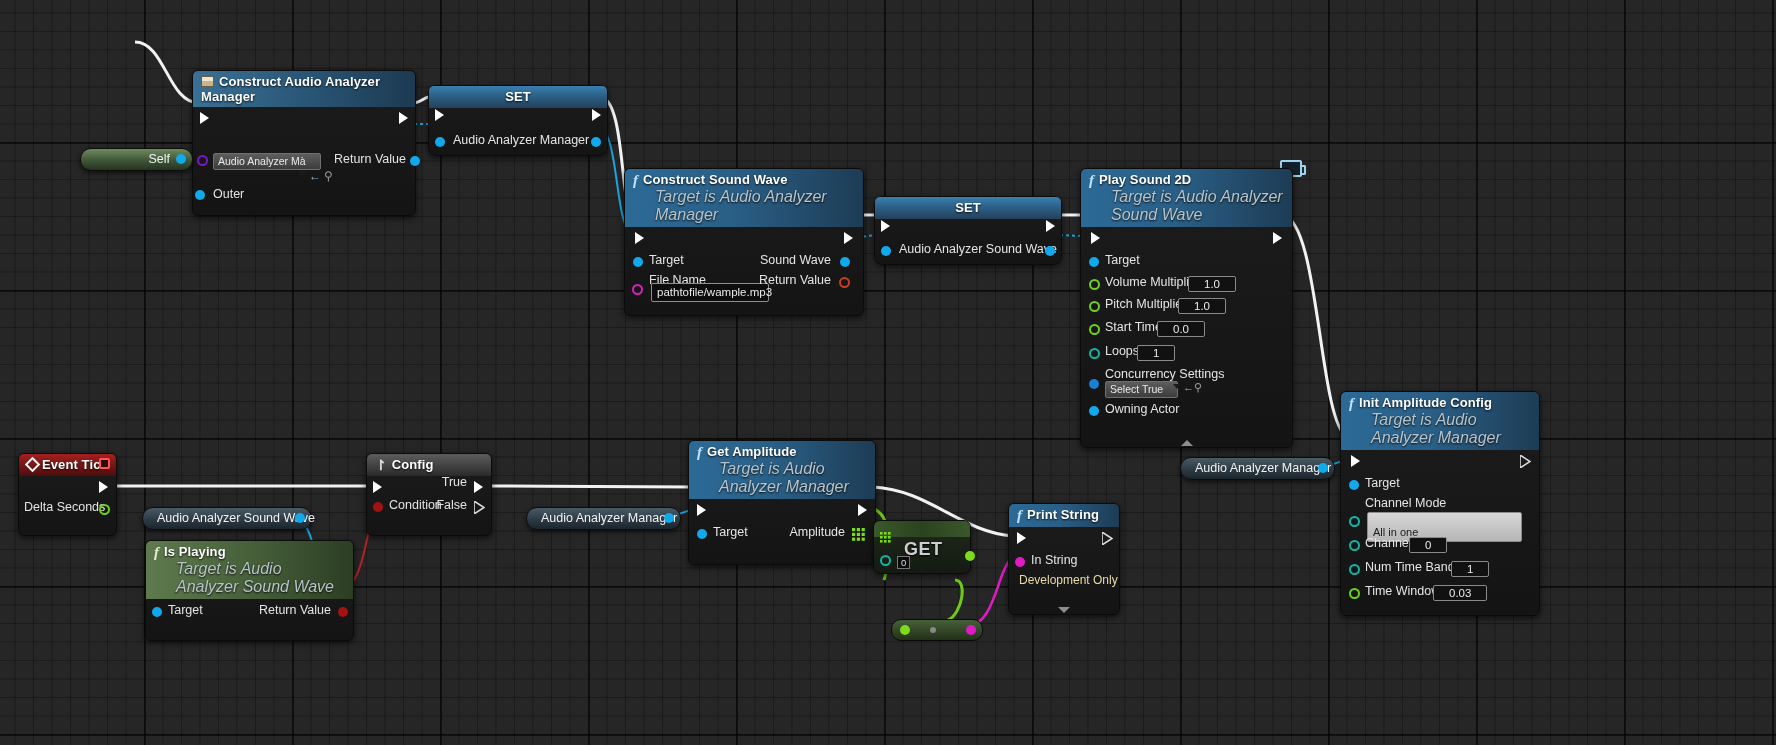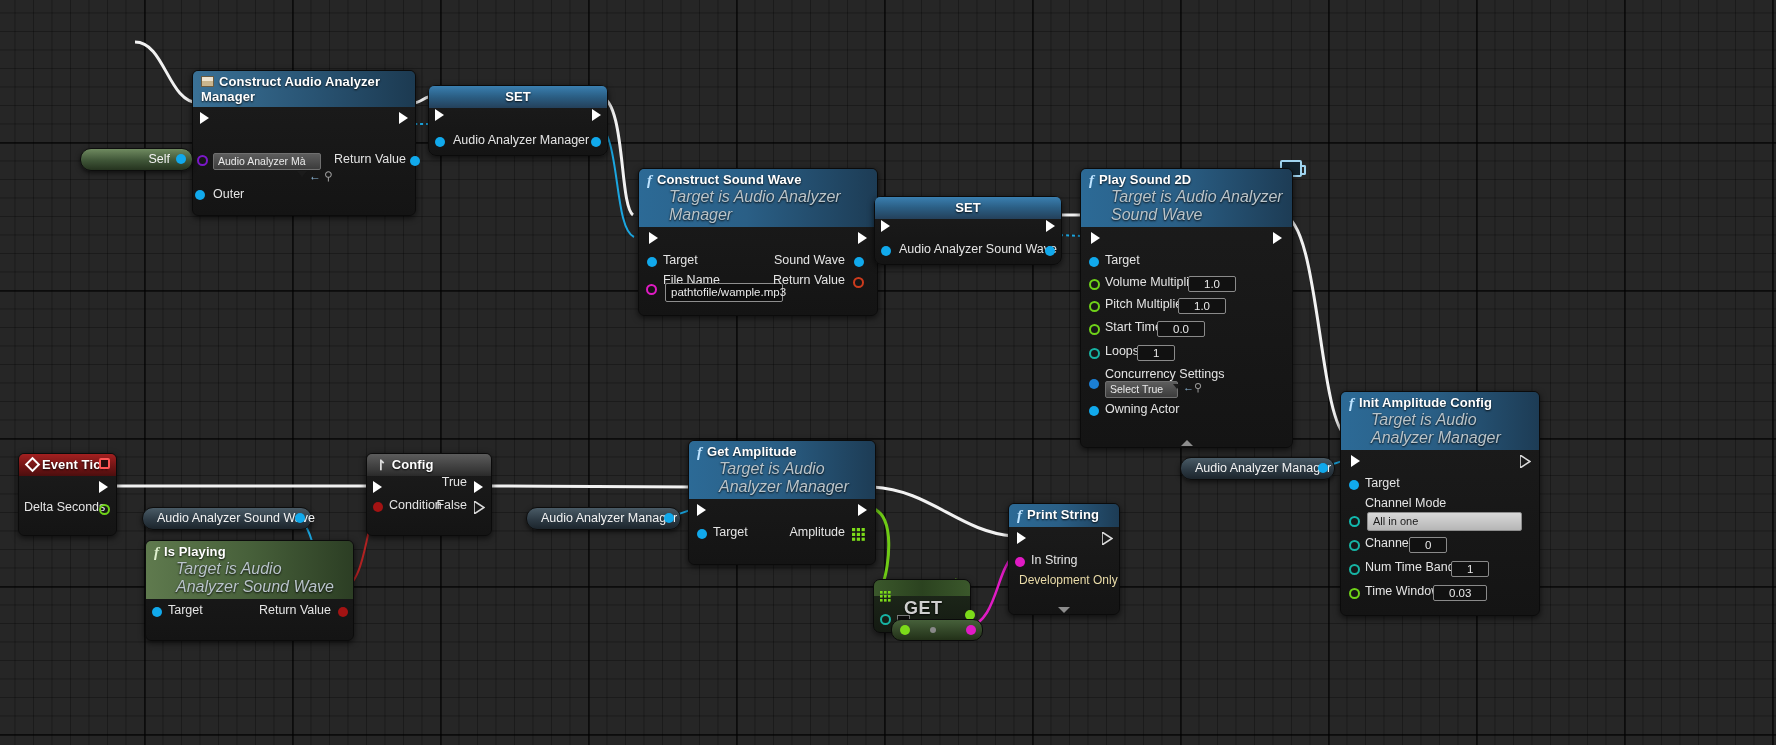--- a/index.html
+++ b/index.html
@@ -52,21 +52,21 @@
   .ring.cyan{border-color:#12b8ae;}
 
   
   .vbox{display:inline-block;border:1px solid #8a8a8a;background:#111;color:#e9e9e9;
     font-size:11.5px;line-height:14px;padding:0 15px;border-radius:2px;vertical-align:middle;}
   .tbox{display:inline-block;border:1px solid #8e8e8e;background:#0d0d0d;color:#e9e9e9;
     font-size:11.5px;line-height:15px;padding:1px 5px;border-radius:2px;}
   .combo{display:inline-block;background:linear-gradient(to bottom,#5d5d5d,#3c3c3c);
     border:1px solid #6f6f6f;border-radius:2px;color:#eaeaea;font-size:10.5px;
     line-height:13px;padding:1px 14px 1px 4px;position:relative;}
-  .combo.wide{padding:2px 18px 2px 5px;font-size:11px;background:linear-gradient(to bottom,#d8d8d8,#b6b6b6);
+  .combo.wide{padding:13px 18px 2px 5px;font-size:11px;background:linear-gradient(to bottom,#d8d8d8,#b6b6b6);
     border:1px solid #8d8d8d;color:#1a1a1a;}
 
   
   .bean{position:absolute;border-radius:11px;height:21px;line-height:21px;
     padding:0 22px 0 14px;color:#f2f2f2;font-size:12.5px;white-space:nowrap;
     background:linear-gradient(to bottom,#4a5b66 0%,#2d3a44 55%,#1c252c 100%);
     border:1px solid #0d0d0d;box-shadow:0 2px 5px rgba(0,0,0,.6);}
   .bean.green{background:linear-gradient(to bottom,#6f8a60 0%,#3f5537 55%,#25331f 100%);}
   .bean .bdot{position:absolute;right:6px;top:5px;}
 
@@ -189,21 +189,21 @@
     </div>
     <div class="nbody" style="height:40px;padding-top:0;">
       <div class="pin exec" style="left:6px;top:1px;"></div>
       <div class="pin exec" style="right:6px;top:1px;"></div>
       <div style="position:absolute;left:24px;top:25px;" class="lbl">Audio Analyzer Manager</div>
       <div class="pin dot obj" style="left:6px;top:29px;"></div>
       <div class="pin dot obj" style="right:6px;top:29px;"></div>
     </div>
   </div>
 
-  <div class="node" style="left:638px;top:168px;width:238px;">
+  <div class="node" style="left:624px;top:168px;width:238px;">
     <div class="nhead fn">
       <span class="fglyph">f</span><span class="ntitle">Construct Sound Wave</span>
       <div class="nsub" style="margin-left:22px;">Target is Audio Analyzer Manager</div>
     </div>
     <div class="nbody" style="height:73px;padding-top:8px;">
       <div class="pin exec" style="left:10px;top:5px;"></div>
       <div class="pin exec" style="right:10px;top:5px;"></div>
 
       <div style="position:absolute;left:24px;top:26px;" class="lbl">Target</div>
       <div class="pin dot obj" style="left:8px;top:30px;"></div>
@@ -395,21 +395,21 @@
             <rect x="4.8" y="4.8" width="3.2" height="3.2" fill="#7cdb1a"></rect>
             <rect x="9.6" y="4.8" width="3.2" height="3.2" fill="#7cdb1a"></rect>
           <rect x="0" y="9.6" width="3.2" height="3.2" fill="#7cdb1a"></rect>
             <rect x="4.8" y="9.6" width="3.2" height="3.2" fill="#7cdb1a"></rect>
             <rect x="9.6" y="9.6" width="3.2" height="3.2" fill="#7cdb1a"></rect>
         </svg>
       </div>
     </div>
   </div>
 
-  <div class="getnode" style="left:873px;top:579px;width:96px;height:52px;">
+  <div class="getnode" style="left:873px;top:520px;width:96px;height:52px;">
     <div style="position:absolute;left:0;top:0;width:96px;height:16px;border-radius:6px 6px 0 0;
       background:linear-gradient(to right,#3c5a2c,#2c4420,#3c5a2c);opacity:.95;"></div>
     <div style="position:absolute;left:6px;top:8px;width:11px;height:11px;">
       <svg width="11" height="11">
         <rect x="0" y="0" width="2.6" height="2.6" fill="#7cdb1a"></rect>
           <rect x="4" y="0" width="2.6" height="2.6" fill="#7cdb1a"></rect>
           <rect x="8" y="0" width="2.6" height="2.6" fill="#7cdb1a"></rect>
         <rect x="0" y="4" width="2.6" height="2.6" fill="#7cdb1a"></rect>
           <rect x="4" y="4" width="2.6" height="2.6" fill="#7cdb1a"></rect>
           <rect x="8" y="4" width="2.6" height="2.6" fill="#7cdb1a"></rect>

